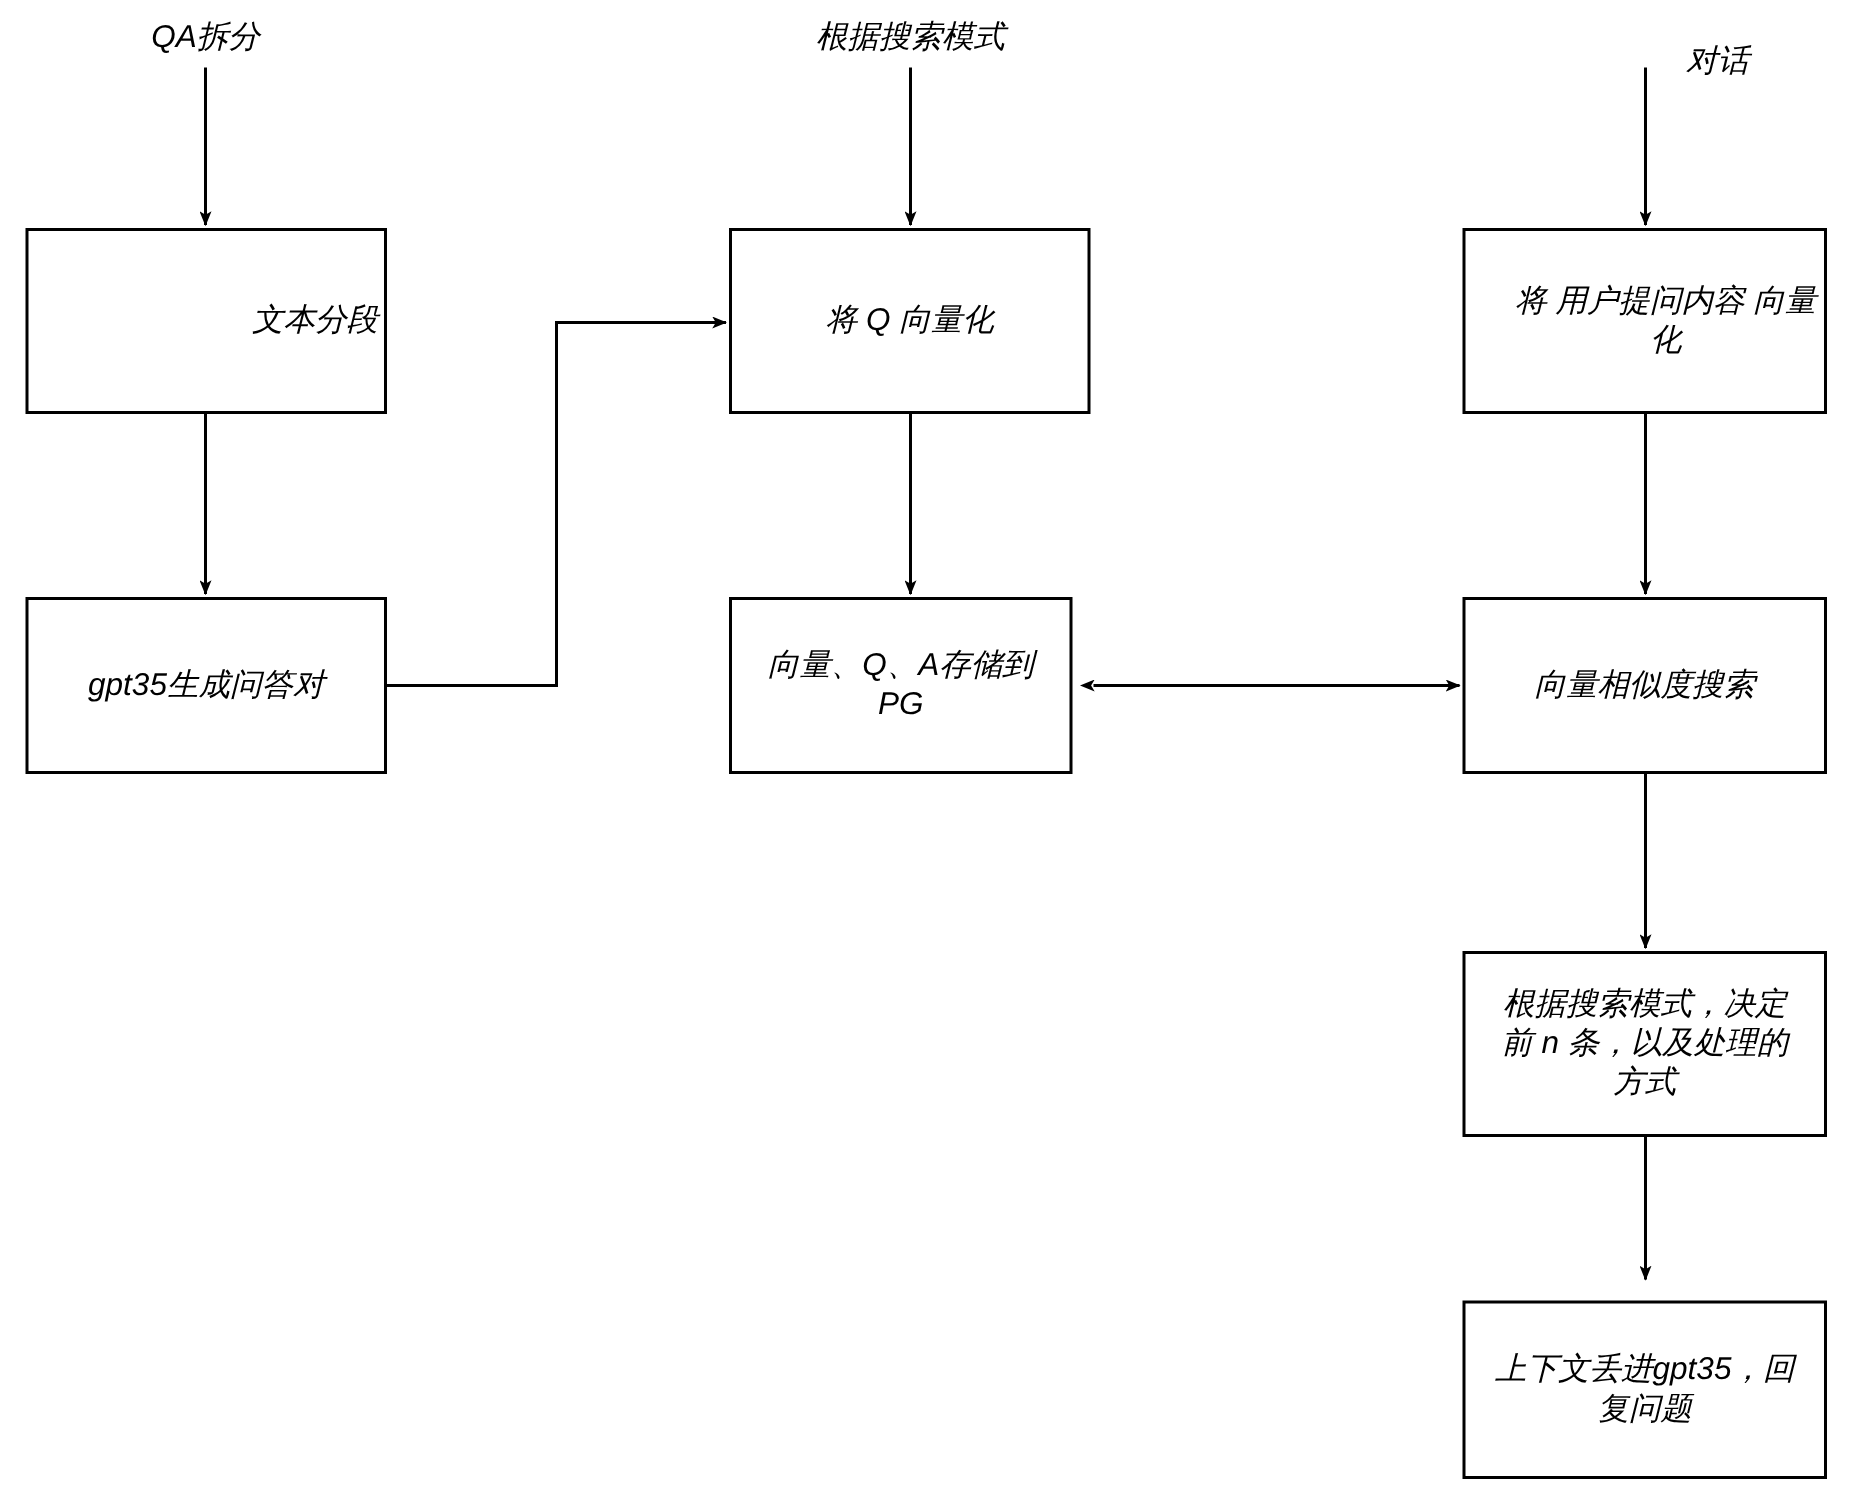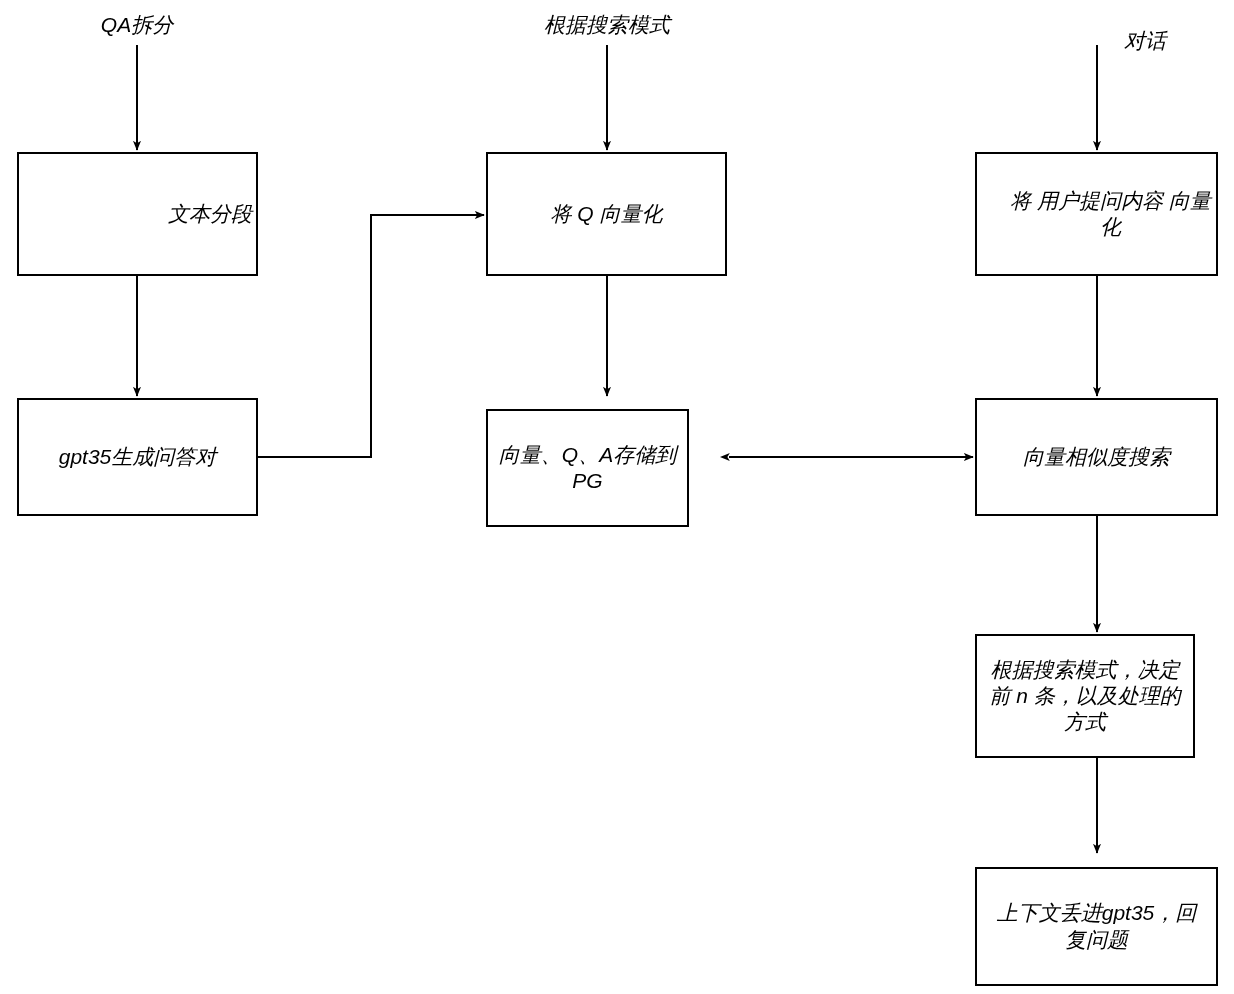--- a/index.html
+++ b/index.html
@@ -104,35 +104,35 @@
   </div>
 
   <div class="node" style="left:17px; top:398px; width:241px; height:118px;">
     <span class="node-text">gpt35生成问答对</span>
   </div>
 
   <div class="node" style="left:486px; top:152px; width:241px; height:124px;">
     <span class="node-text">将 Q 向量化</span>
   </div>
 
-  <div class="node" style="left:486px; top:398px; width:203px; height:118px;margin-top:11px;">
+  <div class="node" style="left:486px; top:398px; width:229px; height:118px;">
     <span class="node-text">向量、Q、A存储到
 PG</span>
   </div>
 
   <div class="node" style="left:975px; top:152px; width:243px; height:124px;padding-left:32px;">
     <span class="node-text">将 用户提问内容 向量
 化</span>
   </div>
 
   <div class="node" style="left:975px; top:398px; width:243px; height:118px;">
     <span class="node-text">向量相似度搜索</span>
   </div>
 
-  <div class="node" style="left:975px; top:634px; width:220px; height:124px;">
+  <div class="node" style="left:975px; top:634px; width:243px; height:124px;">
     <span class="node-text">根据搜索模式，决定
 前 n 条，以及处理的
 方式</span>
   </div>
 
   <div class="node" style="left:975px; top:855px; width:243px; height:119px;margin-top:12px;">
     <span class="node-text">上下文丢进gpt35，回
 复问题</span>
   </div>
 

